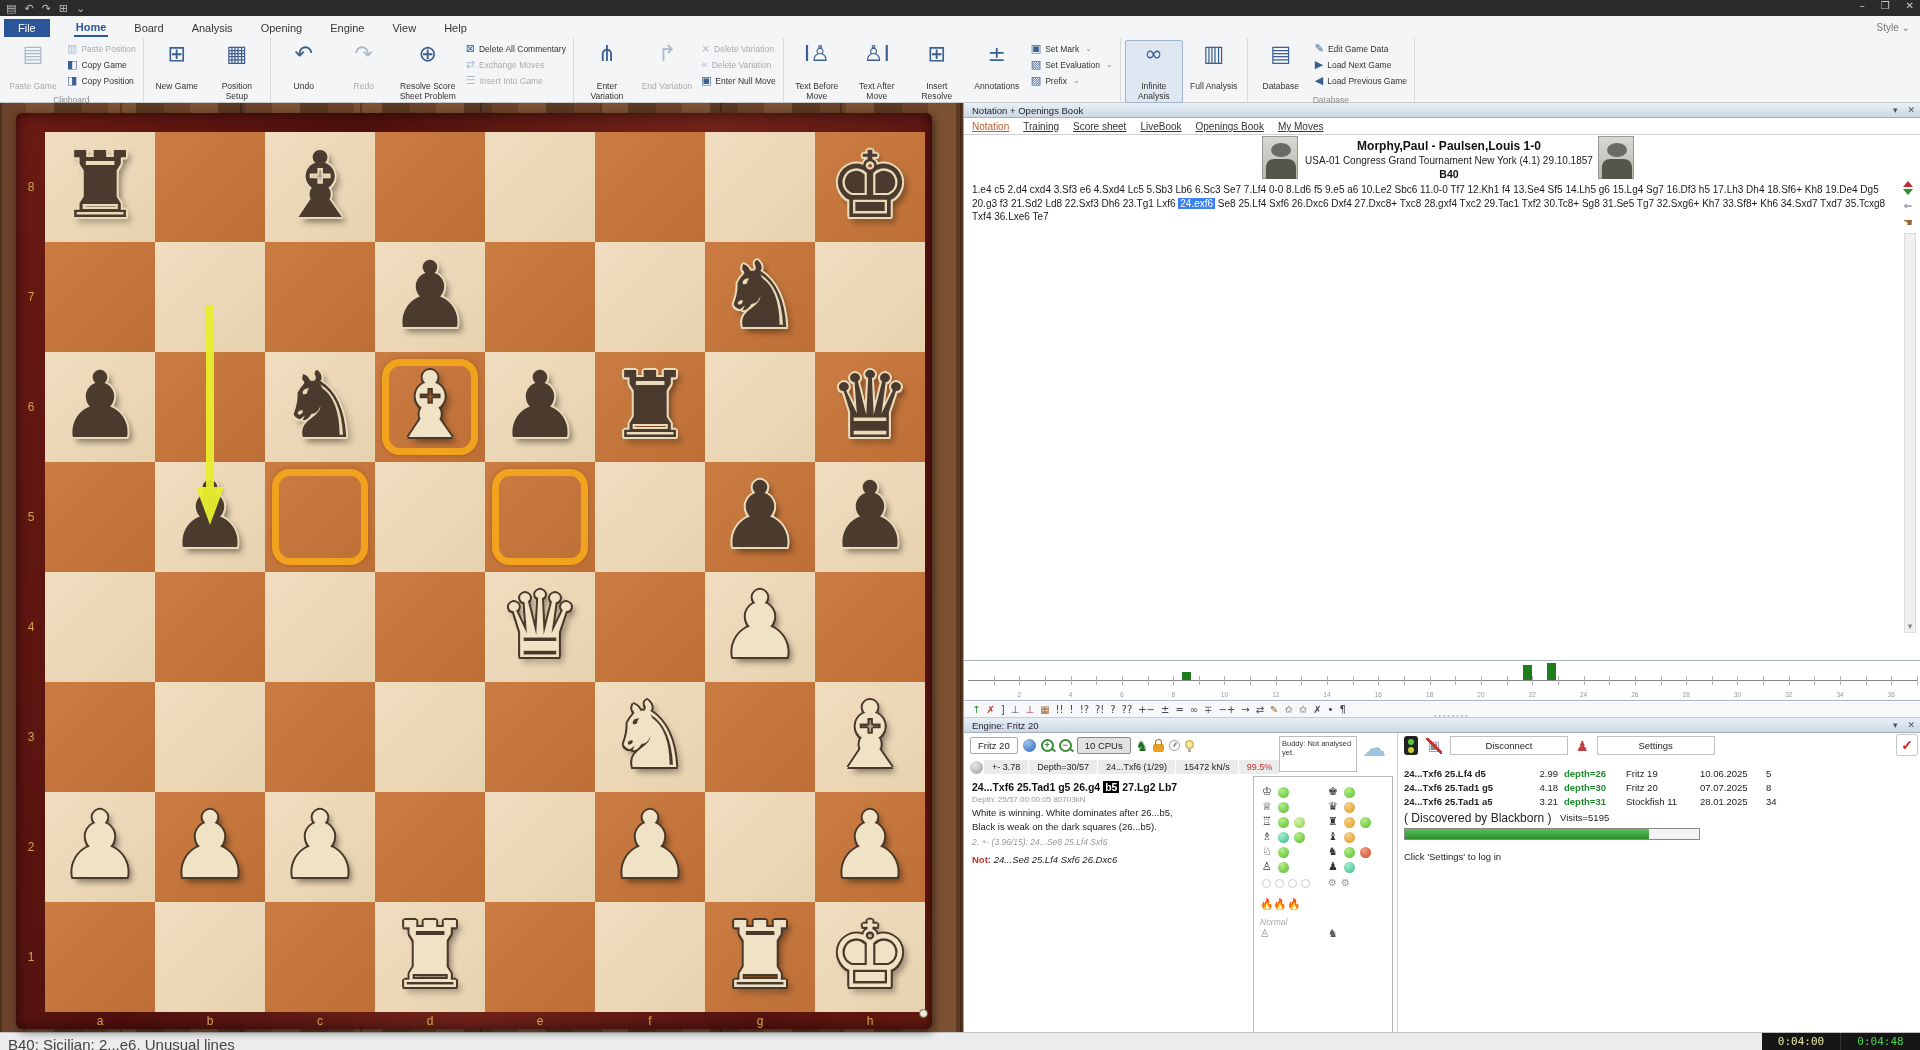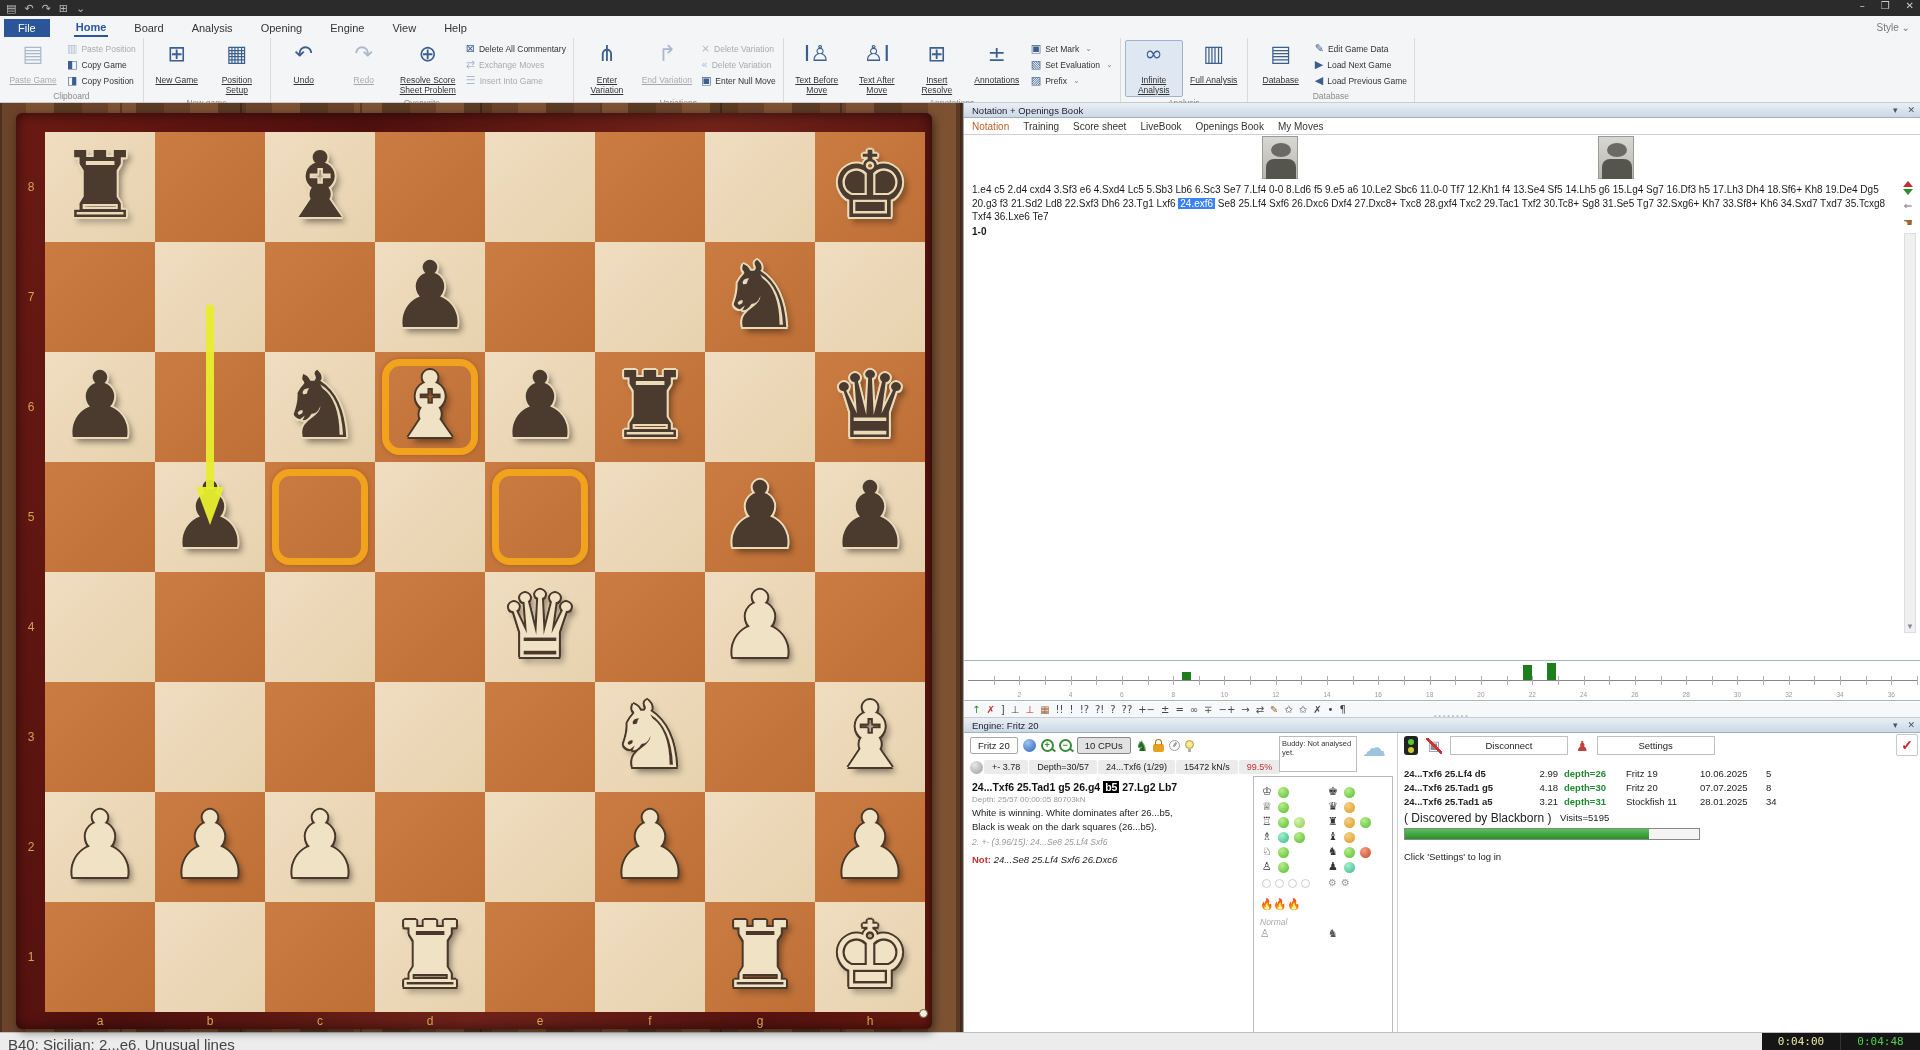--- a/index.html
+++ b/index.html
@@ -19,21 +19,21 @@
   #file-btn { background:#2a5699; color:#fff; font-size:11px; padding:3px 14px; cursor:pointer; }
   .rtab { font-size:11px; color:#333; padding:2px 2px; cursor:pointer; }
   .rtab.active { color:#2a5699; border-bottom:2px solid #2a5699; font-weight:bold; }
   #style-menu { position:absolute; right:10px; top:6px; font-size:10px; color:#777; cursor:pointer; }
   #ribbon-body { position:absolute; left:0; top:22px; height:64px; display:flex; }
   .rgroup { display:flex; flex-direction:column; border-right:1px solid #d8dadc; padding:0 4px; position:relative; }
   .ritems { display:flex; flex:1; align-items:flex-start; gap:2px; padding-top:2px; }
   .rglabel { text-align:center; font-size:8.5px; color:#8a8a8a; height:12px; line-height:12px; }
   .rbig { display:flex; flex-direction:column; align-items:center; width:58px; cursor:pointer; padding:1px 2px; border:1px solid transparent; border-radius:2px; }
   .rbig .ric { font-size:22px; line-height:24px; color:#3c5f8f; font-family:"DejaVu Sans",sans-serif; }
-  .rbig .rlab { font-size:8.5px; color:#333; text-align:center; line-height:9.5px; margin-top:10px;text-decoration:underline; }
+  .rbig .rlab { font-size:8.5px; color:#333; text-align:center; line-height:9.5px; margin-top:16px; }
   .rbig.wide { width:66px; }
   .rbig.active { background:#dfe8f2; border:1px solid #9fb4cc; }
   .rcol { display:flex; flex-direction:column; gap:1px; padding-top:1px; }
   .rsmall { display:flex; align-items:center; gap:4px; font-size:8.5px; color:#333; cursor:pointer; padding:1px 3px; white-space:nowrap; }
   .rsmall .ric { font-size:11px; color:#3c5f8f; font-family:"DejaVu Sans",sans-serif; }
   .disabled { opacity:.4; }
   .ddarrow { color:#888; font-size:8px; margin-left:2px; }
 
   
   #wood { position:absolute; left:0; top:103px; width:963px; height:929px;
@@ -56,21 +56,21 @@
   #arrow-svg { position:absolute; left:0; top:0; z-index:7; pointer-events:none; }
 
   
   #rightcol { position:absolute; left:963px; top:103px; width:957px; height:929px; background:#fff; border-left:1px solid #9aa5b0; }
   .phead { position:absolute; left:0; width:957px; height:15px; background:linear-gradient(#e9eff6,#ccd8e4); border-bottom:1px solid #9fb0c0; font-size:9.5px; color:#223; padding:2px 0 0 8px; }
   .phead .pctl { position:absolute; right:6px; top:2px; font-size:9px; color:#456; display:flex; gap:10px; font-family:"DejaVu Sans",sans-serif; }
   .pctl span{cursor:pointer;}
 
   
   #ntabs { position:absolute; left:0; top:15px; width:957px; height:17px; background:#fff; border-bottom:1px solid #d0d0d0; display:flex; gap:14px; padding:3px 0 0 8px; }
-  .ntab { font-size:10px; color:#333; cursor:pointer; }
+  .ntab { font-size:10px; color:#333; cursor:pointer;text-decoration:underline; }
   .ntab.active { color:#c05f28; }
   #gameheader { position:absolute; left:340px; top:36px; width:290px; text-align:center; }
   #gh1 { font-size:12px; font-weight:bold; color:#111; }
   #gh2 { font-size:10px; color:#222; margin-top:2px; white-space:nowrap; }
   #gh3 { font-size:10.5px; font-weight:bold; color:#111; margin-top:2px; }
   .photo { position:absolute; top:33px; width:36px; height:43px; background:linear-gradient(#d8d8d2,#b8b8b0); border:1px solid #999; }
   .photo i { position:absolute; left:8px; top:6px; width:20px; height:14px; border-radius:50%; background:#6a6a64; }
   .photo b { position:absolute; left:3px; top:22px; width:30px; height:20px; border-radius:8px 8px 0 0; background:#55554e; }
   #moves { position:absolute; left:8px; top:80px; width:916px; font-size:10px; line-height:13.5px; color:#1a1a1a; font-weight:500; cursor:pointer; }
   #mv-hl { background:#3b82f6; color:#fff; padding:0 2px; }
@@ -511,25 +511,29 @@
       <div class="ntab">My Moves</div>
     </div>
   <div class="photo" style="left:298px">
       <i></i>
       <b></b>
     </div>
   <div class="photo" style="left:634px">
       <i></i>
       <b></b>
     </div>
+  <div id="gameheader">
+    <div id="gh1">Morphy,Paul - Paulsen,Louis  1-0</div>
+    <div id="gh2">USA-01 Congress Grand Tournament New York (4.1)  29.10.1857</div>
+    <div id="gh3">B40</div>
+  </div>
   <div id="moves">
     <span id="mv-before">1.e4 c5 2.d4 cxd4 3.Sf3 e6 4.Sxd4 Lc5 5.Sb3 Lb6 6.Sc3 Se7 7.Lf4 0-0 8.Ld6 f5 9.e5 a6 10.Le2 Sbc6 11.0-0 Tf7 12.Kh1 f4 13.Se4 Sf5 14.Lh5 g6 15.Lg4 Sg7 16.Df3 h5 17.Lh3 Dh4 18.Sf6+ Kh8 19.De4 Dg5 20.g3 f3 21.Sd2 Ld8 22.Sxf3 Dh6 23.Tg1 Lxf6</span>
     <span id="mv-hl">24.exf6</span>
     <span id="mv-after">Se8 25.Lf4 Sxf6 26.Dxc6 Dxf4 27.Dxc8+ Txc8 28.gxf4 Txc2 29.Tac1 Txf2 30.Tc8+ Sg8 31.Se5 Tg7 32.Sxg6+ Kh7 33.Sf8+ Kh6 34.Sxd7 Txd7 35.Tcxg8 Txf4 36.Lxe6 Te7</span>
-    <span id="mv-result">1-0</span>
   </div>
   <div id="nav-icons">
     <span>
         <span class="tri" style="border-bottom:6px solid #c03030;display:block"></span>
         <span class="tri" style="border-top:6px solid #2f8f2f;display:block;margin-top:2px"></span>
       </span>
     <span style="color:#667;font-size:10px;font-family:'DejaVu Sans',sans-serif">⇐</span>
     <span style="color:#996633;font-size:11px;font-family:'DejaVu Sans',sans-serif">☚</span>
   </div>
   <div id="nscroll">

